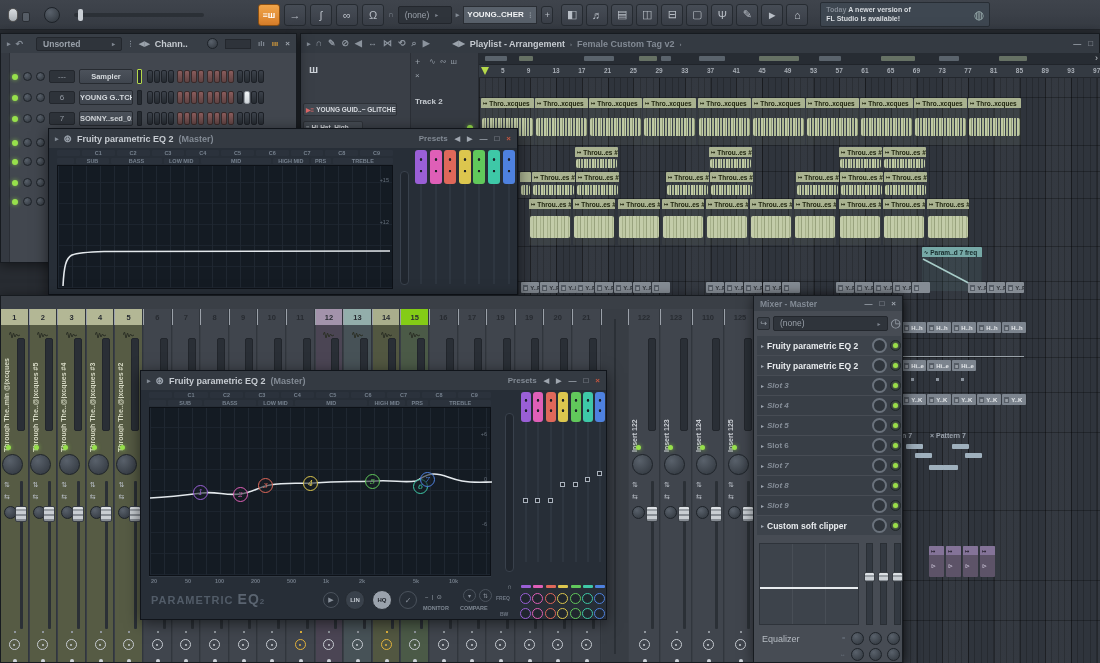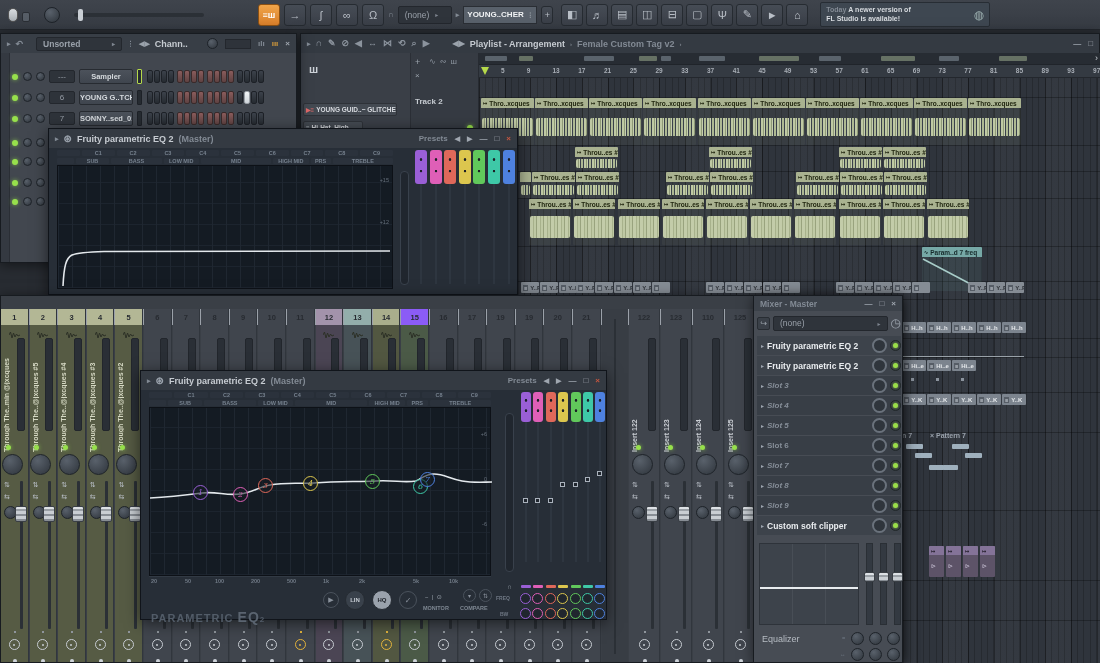--- a/index.html
+++ b/index.html
@@ -1007,21 +1007,21 @@
           <div style="position: absolute; left: 3px; top: 172px; color: rgb(184, 190, 198); font-size: 7px;">⇅</div>
           <div style="position: absolute; left: 3px; top: 184px; color: rgb(184, 190, 198); font-size: 7px;">⇆</div>
           <div class="knob" style="position: absolute; left: 3px; top: 197px; width: 13px; height: 13px;"></div>
           <div style="position: absolute; left: 18.6px; top: 172px; width: 3px; height: 148px; background: rgb(43, 48, 54); border-radius: 1px;"></div>
           <div class="fhandle" style="left: 13.6px; top: 197px;"></div>
           <div style="position: absolute; left: 12.8px; top: 322px; width: 2px; height: 2px; background: rgb(226, 179, 60);"></div>
           <div class="armc on" style="left: 7.8px; top: 330px;"></div>
           <div style="position: absolute; left: 11.8px; top: 350px; width: 4px; height: 4px; border-radius: 50%; background: rgb(205, 210, 216);"></div>
         </div>
         <div class="strip" style="left: 400.4px; width: 27.6px; background: rgb(75, 90, 71);">
-          <div class="numcell" style="background: #8b5cf6;">15</div>
+          <div class="numcell" style="background: #84cc16;">15</div>
           <div style="position: absolute; left: 7.8px; top: 16px;"><svg width="11" height="8" viewBox="0 0 11 8">
               <polyline points="0,4 1.5,1 3,7 4.5,2 6,6 7.5,3 9,5 11,4" fill="none" stroke="#2c3026" stroke-width="1"></polyline>
             </svg></div>
           <div class="well" style="left: 15.6px; top: 29px; width: 8px; height: 93px;"></div>
           <div class="led" style="position: absolute; left: 4.8px; top: 136px; width: 5px; height: 5px;"></div>
           <div class="knob" style="position: absolute; left: 0.8px; top: 145px; width: 21px; height: 21px;"></div>
           <div style="position: absolute; left: 3px; top: 172px; color: rgb(184, 190, 198); font-size: 7px;">⇅</div>
           <div style="position: absolute; left: 3px; top: 184px; color: rgb(184, 190, 198); font-size: 7px;">⇆</div>
           <div class="knob" style="position: absolute; left: 3px; top: 197px; width: 13px; height: 13px;"></div>
           <div style="position: absolute; left: 18.6px; top: 172px; width: 3px; height: 148px; background: rgb(43, 48, 54); border-radius: 1px;"></div>
@@ -1370,21 +1370,21 @@
         <div style="position: absolute; left: 2px; top: 1px; font-size: 5.5px; color: rgb(112, 122, 134); font-weight: bold;">20</div>
         <div style="position: absolute; left: 36px; top: 1px; font-size: 5.5px; color: rgb(112, 122, 134); font-weight: bold;">50</div>
         <div style="position: absolute; left: 66px; top: 1px; font-size: 5.5px; color: rgb(112, 122, 134); font-weight: bold;">100</div>
         <div style="position: absolute; left: 102px; top: 1px; font-size: 5.5px; color: rgb(112, 122, 134); font-weight: bold;">200</div>
         <div style="position: absolute; left: 138px; top: 1px; font-size: 5.5px; color: rgb(112, 122, 134); font-weight: bold;">500</div>
         <div style="position: absolute; left: 174px; top: 1px; font-size: 5.5px; color: rgb(112, 122, 134); font-weight: bold;">1k</div>
         <div style="position: absolute; left: 210px; top: 1px; font-size: 5.5px; color: rgb(112, 122, 134); font-weight: bold;">2k</div>
         <div style="position: absolute; left: 264px; top: 1px; font-size: 5.5px; color: rgb(112, 122, 134); font-weight: bold;">5k</div>
         <div style="position: absolute; left: 300px; top: 1px; font-size: 5.5px; color: rgb(112, 122, 134); font-weight: bold;">10k</div>
       </div>
-      <div style="position: absolute; left: 10px; top: 220px; color: rgb(82, 92, 104); font-weight: bold; letter-spacing: 1px; font-size: 11px; margin-top: 18px;"><span>PARAMETRIC</span> <span style="font-size:14px;color:#5a6470">EQ</span><span style="font-size:8px">2</span></div>
+      <div style="position: absolute; left: 10px; top: 220px; color: rgb(82, 92, 104); font-weight: bold; letter-spacing: 1px; font-size: 11px;"><span>PARAMETRIC</span> <span style="font-size:14px;color:#5a6470">EQ</span><span style="font-size:8px">2</span></div>
       <div class="circbtn" style="left: 182px; top: 221px; width: 16px; height: 16px; border: 1px solid rgb(74, 82, 92); color: rgb(138, 146, 156); font-size: 7px;">▶</div>
       <div class="circbtn" style="left: 204px; top: 219px; width: 20px; height: 20px; background: rgb(57, 65, 75); border: 1px solid rgb(38, 44, 51); color: rgb(195, 201, 208); font-size: 6px; font-weight: bold;">LIN</div>
       <div class="circbtn" style="left: 231px; top: 219px; width: 20px; height: 20px; background: rgb(154, 162, 172); border: 1px solid rgb(38, 44, 51); color: rgb(33, 38, 44); font-size: 6px; font-weight: bold;">HQ</div>
       <div class="circbtn" style="left: 258px; top: 220px; width: 18px; height: 18px; border: 1px solid rgb(74, 82, 92); color: rgb(138, 146, 156); font-size: 8px;">✓</div>
       <div style="position: absolute; left: 284px; top: 222px; color: rgb(154, 162, 172); font-size: 6px; white-space: pre;">−  |  ⊙</div>
       <div style="position: absolute; left: 282px; top: 234px; color: rgb(126, 135, 146); font-size: 5.5px; font-weight: bold;">MONITOR</div>
       <div class="circbtn" style="left: 322px; top: 218px; width: 13px; height: 13px; border: 1px solid rgb(74, 82, 92); color: rgb(138, 146, 156); font-size: 6px;">▾</div>
       <div class="circbtn" style="left: 338px; top: 218px; width: 13px; height: 13px; border: 1px solid rgb(74, 82, 92); color: rgb(138, 146, 156); font-size: 6px;">⇅</div>
       <div style="position: absolute; left: 319px; top: 234px; color: rgb(126, 135, 146); font-size: 5.5px; font-weight: bold;">COMPARE</div>
       <div style="position: absolute; left: 366px; top: 212px; color: rgb(138, 146, 156); font-size: 7px;">∩</div>

